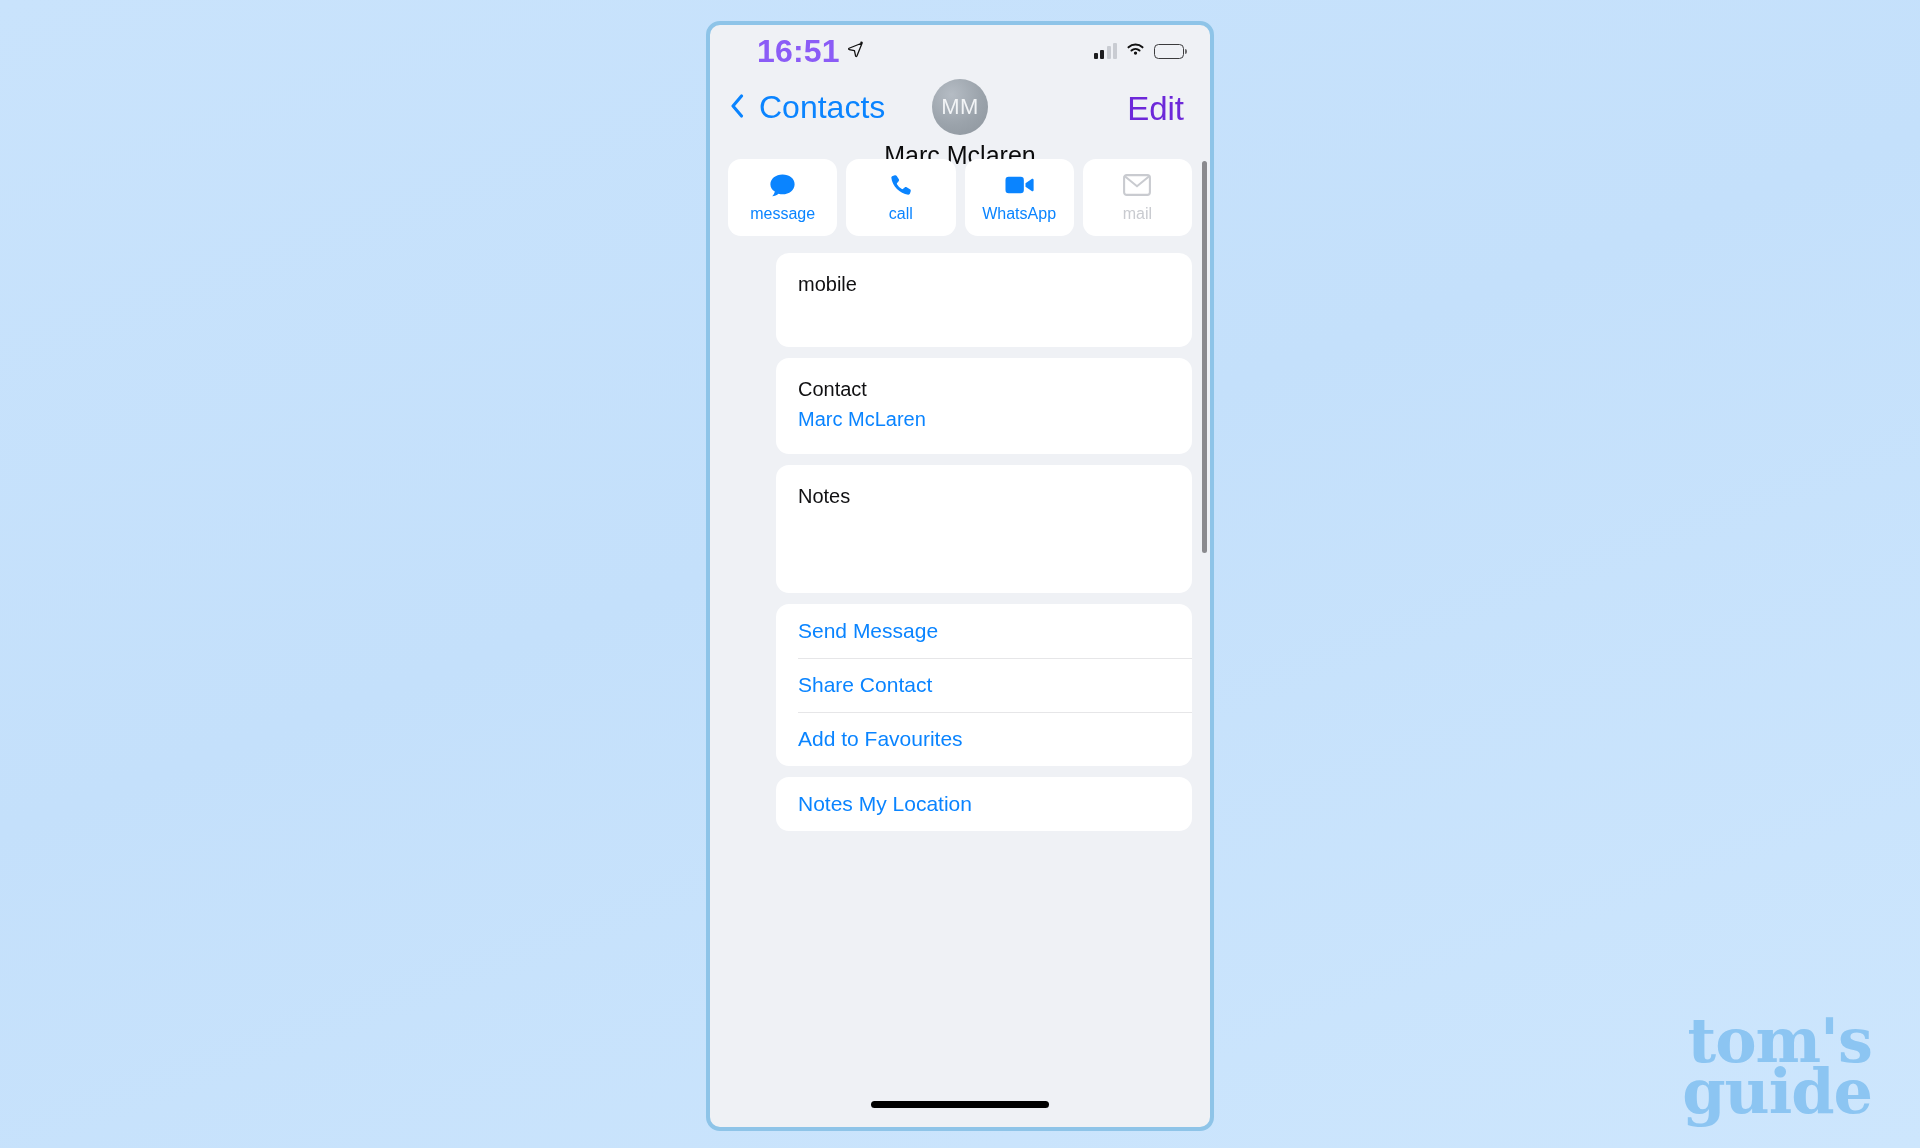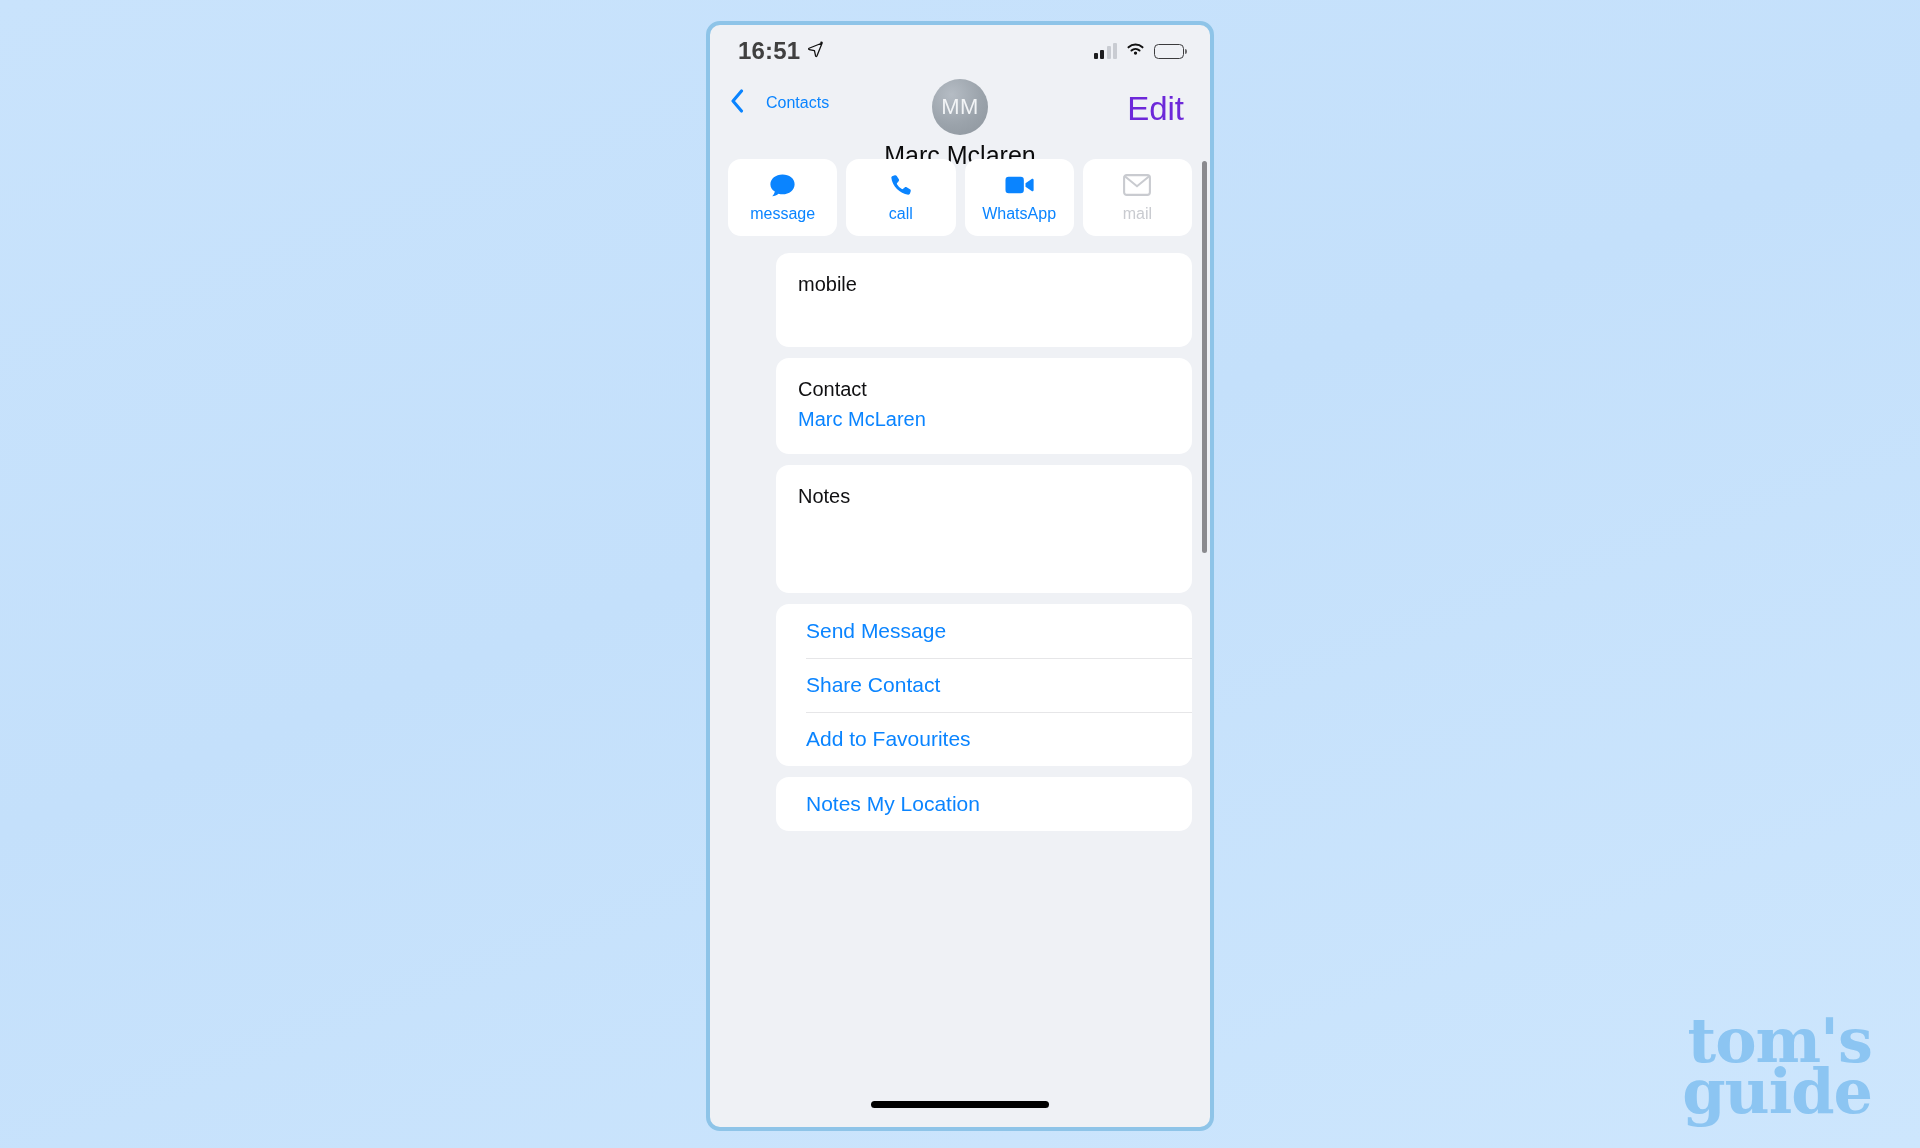--- a/index.html
+++ b/index.html
@@ -55,24 +55,25 @@
     align-items: center;
     justify-content: space-between;
     padding: 0 26px 0 28px;
   }
   #status-time-wrap {
     display: flex;
     align-items: center;
     gap: 7px;
   }
   #status-time {
-    font-size: 24px;
+    font-size: 32px;
     font-weight: 700;
-    color: #404040;
+    color: #8b5cf6;
     letter-spacing: 0.2px;
+    margin-left: 19px;
   }
   .status-right {
     display: flex;
     align-items: center;
     gap: 8px;
   }
 
   
   .signal-bars { display: flex; align-items: flex-end; gap: 2.5px; height: 16px; }
   .signal-bars i { display: block; width: 4px; border-radius: 1px; background: #c9ccd2; }
@@ -104,23 +105,23 @@
   #nav-bar {
     position: relative;
     flex: 0 0 82px;
     padding: 0 26px;
   }
   #back-link {
     position: absolute;
     left: 20px; top: 12px;
     display: flex;
     align-items: center;
-    gap: 22px;
+    gap: 15px;
     color: #0a84ff;
-    font-size: 16px;
+    font-size: 32px;
     cursor: pointer;
   }
   #edit-button {
     position: absolute;
     right: 26px; top: 13px;
     color: #6d28d9;
     font-size: 33px;
     cursor: pointer;
   }
 
@@ -190,21 +191,21 @@
 
   
   .info-card { padding: 17px 22px 20px 22px; min-height: 92px; }
   .info-label { font-size: 20px; color: #101012; line-height: 1.45; }
   .info-value { font-size: 20px; color: #0a84ff; line-height: 1.5; }
   .info-value.empty { min-height: 28px; }
 
   #notes-card { min-height: 128px; }
 
   
-  .link-list { padding: 0 0 0 8px; overflow: hidden; }
+  .link-list { padding: 0 0 0 0; overflow: hidden; }
   .link-row {
     padding: 15px 22px;
     font-size: 21px;
     color: #0a84ff;
     cursor: pointer;
     position: relative;
   }
   .link-row + .link-row::before {
     content: "";
     position: absolute;

